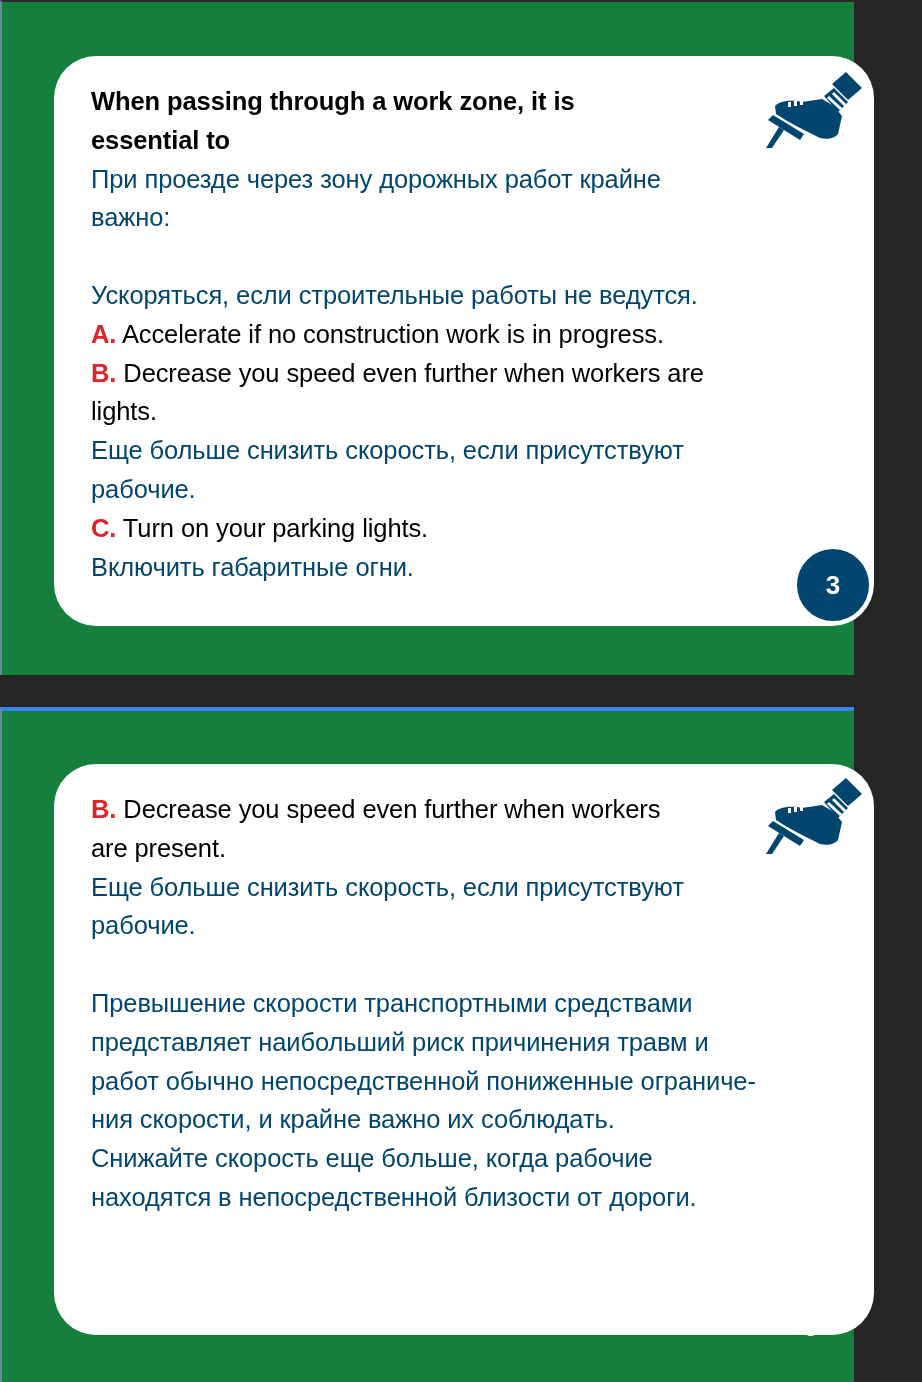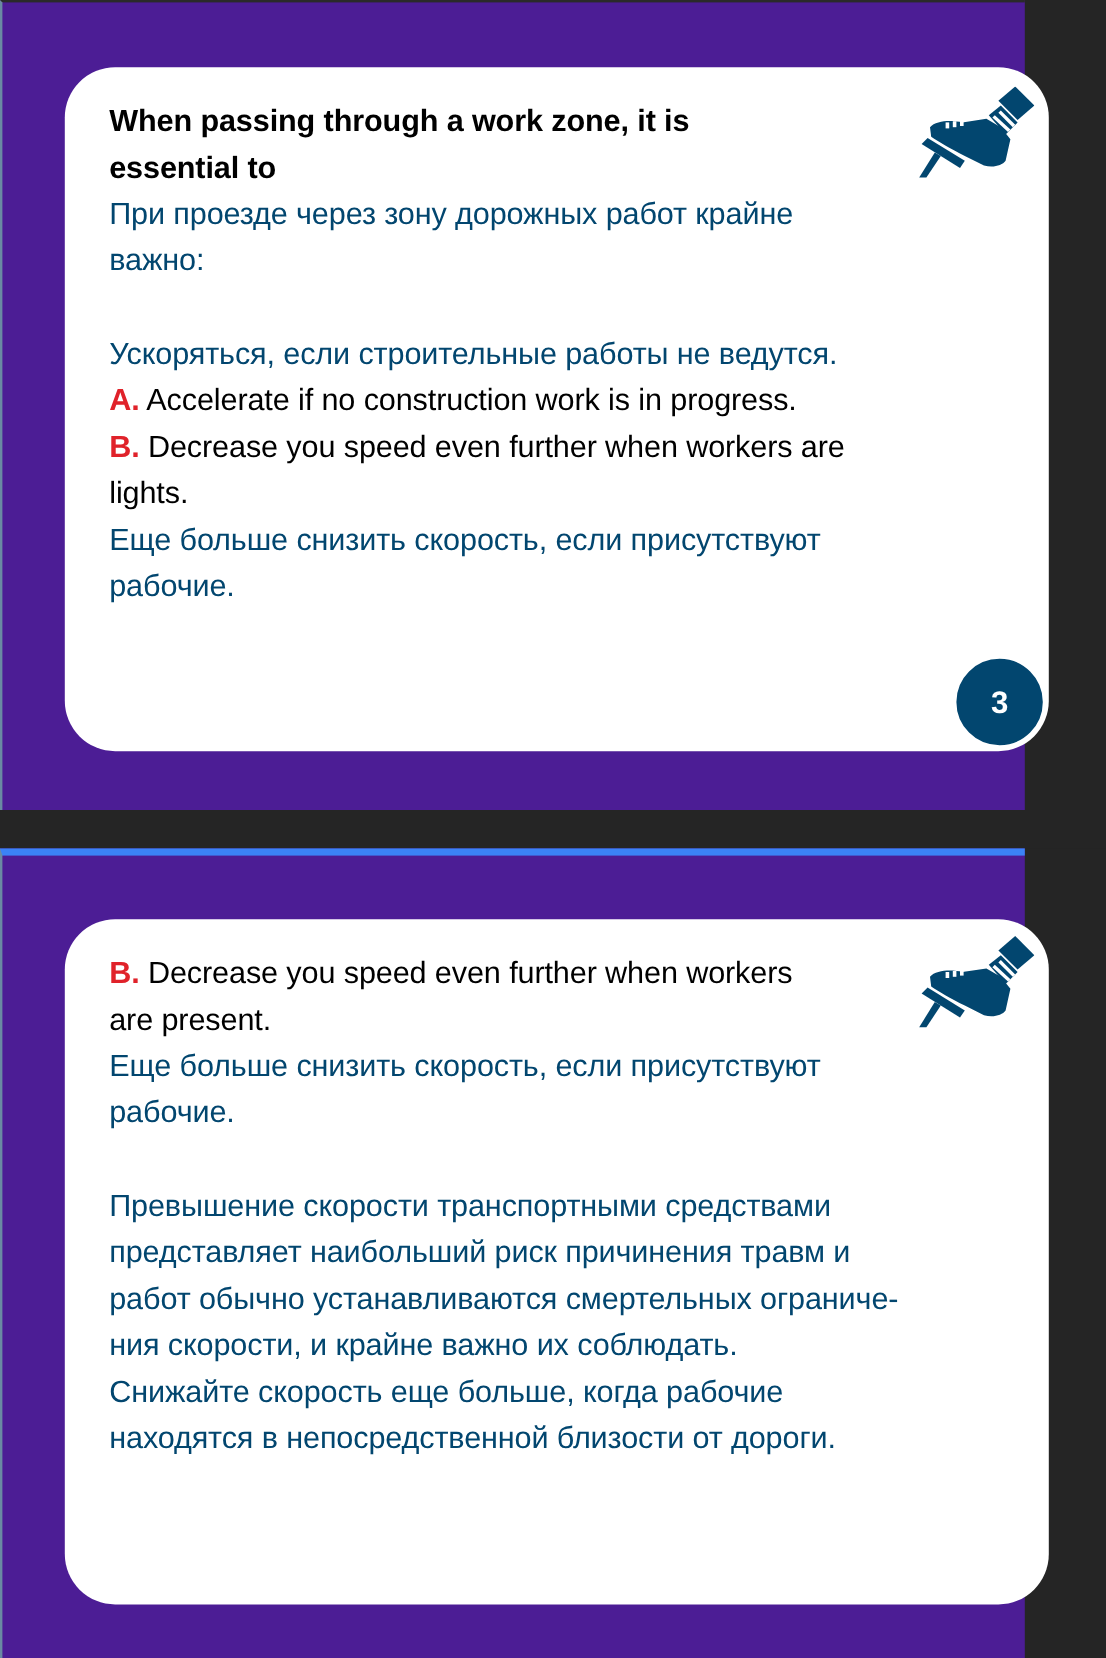--- a/index.html
+++ b/index.html
@@ -11,26 +11,26 @@
       width: 922px;
       height: 1382px;
       position: relative;
       overflow: hidden;
       font-family: "Liberation Sans", sans-serif;
     }
     .panel {
       position: absolute;
       left: 0;
       width: 854px;
-      background: #4c1d95;
+      background: #15803d;
       border-left: 2px solid #6a8aa3;
       box-sizing: border-box;
     }
     .panel-top { top: 0; height: 675px; border-top: 2px solid #2a2a2a; }
-    .panel-bottom { top: 707px; height: 675px; border-top: 6px solid #3b82f6; padding-left: 36px; }
+    .panel-bottom { top: 707px; height: 675px; border-top: 4px solid #3b82f6; padding-left: 36px; }
     .divider {
       position: absolute;
       left: 0; top: 675px; width: 922px; height: 32px;
       background: #252525;
     }
     .card {
       position: absolute;
       left: 52px;
       width: 820px;
       background: #ffffff;
@@ -111,20 +111,24 @@
       <p class="line en"><span class="letter">A.</span> <span>Accelerate if no construction work is in progress.</span></p>
     </div>
 
     <div>
       <p class="line en"><span class="letter">B.</span> <span>Decrease you speed even further when workers are</span></p>
       <p class="line en">lights.</p>
       <p class="line ru">Еще больше снизить скорость, если присутствуют</p>
       <p class="line ru">рабочие.</p>
     </div>
 
+    <div>
+      <p class="line en"><span class="letter">C.</span> <span>Turn on your parking lights.</span></p>
+      <p class="line ru">Включить габаритные огни.</p>
+    </div>
 
     <div class="icon">
       <svg width="100" height="80" viewBox="0 0 100 80">
         <g fill="#02466F">
 
           <polygon points="4,76 10,76 22,58 17,55"></polygon>
 
           <polygon points="6,48 11,43 42,62 38,68"></polygon>
 
           <path d="M13,34 C18,28 32,28 40,30 L60,27 L72,34 L80,44 L76,62 C73,66 66,68 58,66 L42,58 C30,52 20,46 14,42 Z"></path>
@@ -154,21 +158,21 @@
     <div style="height:26px"></div>
     <p class="line en"><span class="letter">B.</span> <span>Decrease you speed even further when workers</span></p>
     <p class="line en">are present.</p>
     <p class="line ru">Еще больше снизить скорость, если присутствуют</p>
     <p class="line ru">рабочие.</p>
     <div class="spacer"></div>
 
     <div>
       <p class="line ru">Превышение скорости транспортными средствами</p>
       <p class="line ru">представляет наибольший риск причинения травм и</p>
-      <p class="line ru">работ обычно устанавливаются смертельных ограниче-</p>
+      <p class="line ru">работ обычно непосредственной пониженные ограниче-</p>
       <p class="line ru">ния скорости, и крайне важно их соблюдать.</p>
       <p class="line ru">Снижайте скорость еще больше, когда рабочие</p>
       <p class="line ru">находятся в непосредственной близости от дороги.</p>
     </div>
 
     <div class="icon">
       <svg width="100" height="80" viewBox="0 0 100 80">
         <g fill="#02466F">
           <polygon points="4,76 10,76 22,58 17,55"></polygon>
           <polygon points="6,48 11,43 42,62 38,68"></polygon>

